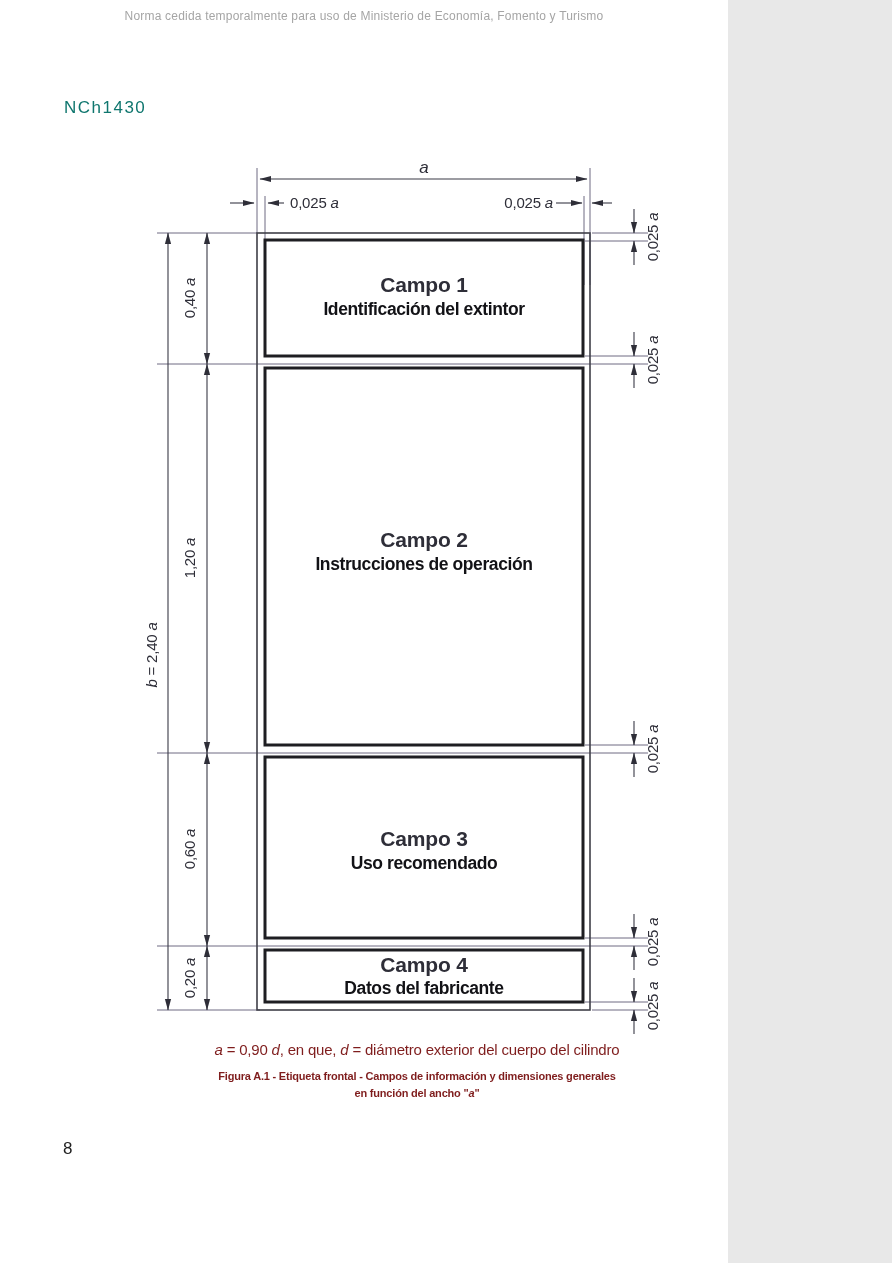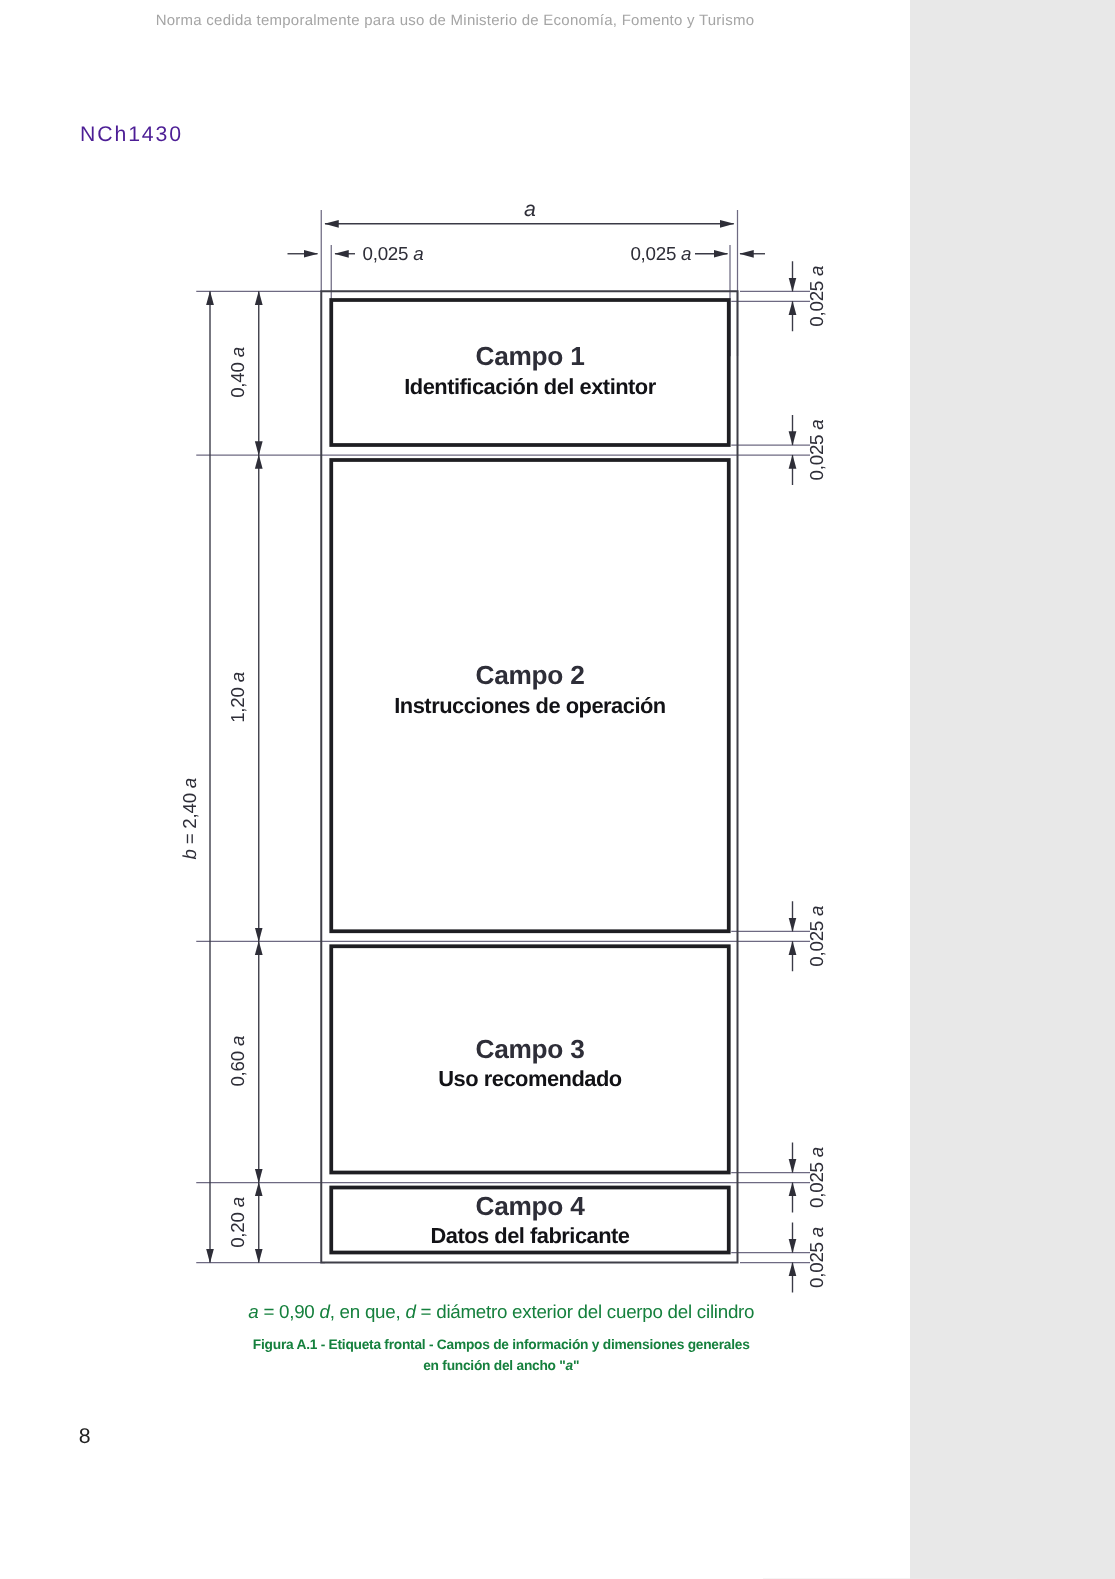--- a/index.html
+++ b/index.html
@@ -5,32 +5,32 @@
   html,body{margin:0;padding:0;background:#e8e8e8;}
   .page{
     position:relative;width:728px;height:1263px;background:#ffffff;
     font-family:"Liberation Sans", sans-serif;overflow:hidden;
   }
   .notice{
     position:absolute;top:9px;left:0;width:100%;text-align:center;
     font-size:12px;color:#a5a5a5;letter-spacing:.2px;
   }
   .doc-code{
-    position:absolute;top:98px;left:64px;font-size:17px;color:#4c1d95;
+    position:absolute;top:98px;left:64px;font-size:17px;color:#0f766e;
     letter-spacing:1.5px;
   }
   .fig-svg{position:absolute;left:0;top:0;width:892px;height:1263px;}
   svg text{font-family:"Liberation Sans", sans-serif;fill:#2e2e38;}
   .dimlabel{font-size:15px;letter-spacing:-0.2px;}
   .biglabel{font-size:17px;}
   .fname{font-size:21px;font-weight:bold;letter-spacing:-0.2px;}
   .fdesc{font-size:17.5px;font-weight:bold;fill:#121216;letter-spacing:-0.4px;}
   .it{font-style:italic;}
   .caption-wrap{
-    position:absolute;left:56px;top:1041px;width:690px;text-align:center;color:#15803d;
+    position:absolute;left:72px;top:1041px;width:690px;text-align:center;color:#7f1d1d;
   }
   .formula{font-size:15px;letter-spacing:-0.2px;margin-bottom:10px;}
   .caption{font-weight:bold;font-size:11px;line-height:17px;letter-spacing:-0.2px;}
   .page-num{
     position:absolute;left:63px;top:1139px;font-size:17px;color:#222;
   }
 </style>
 </head>
 <body>
 

